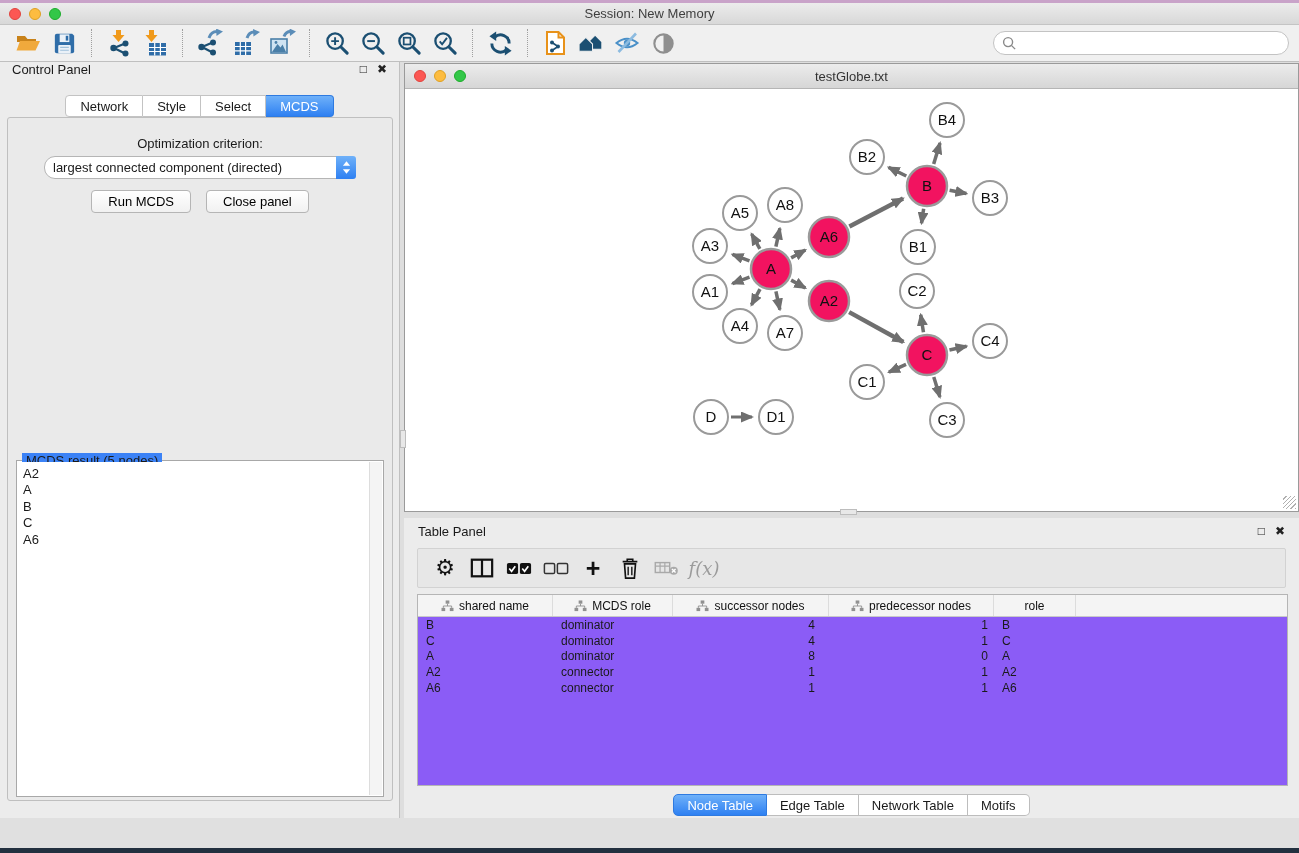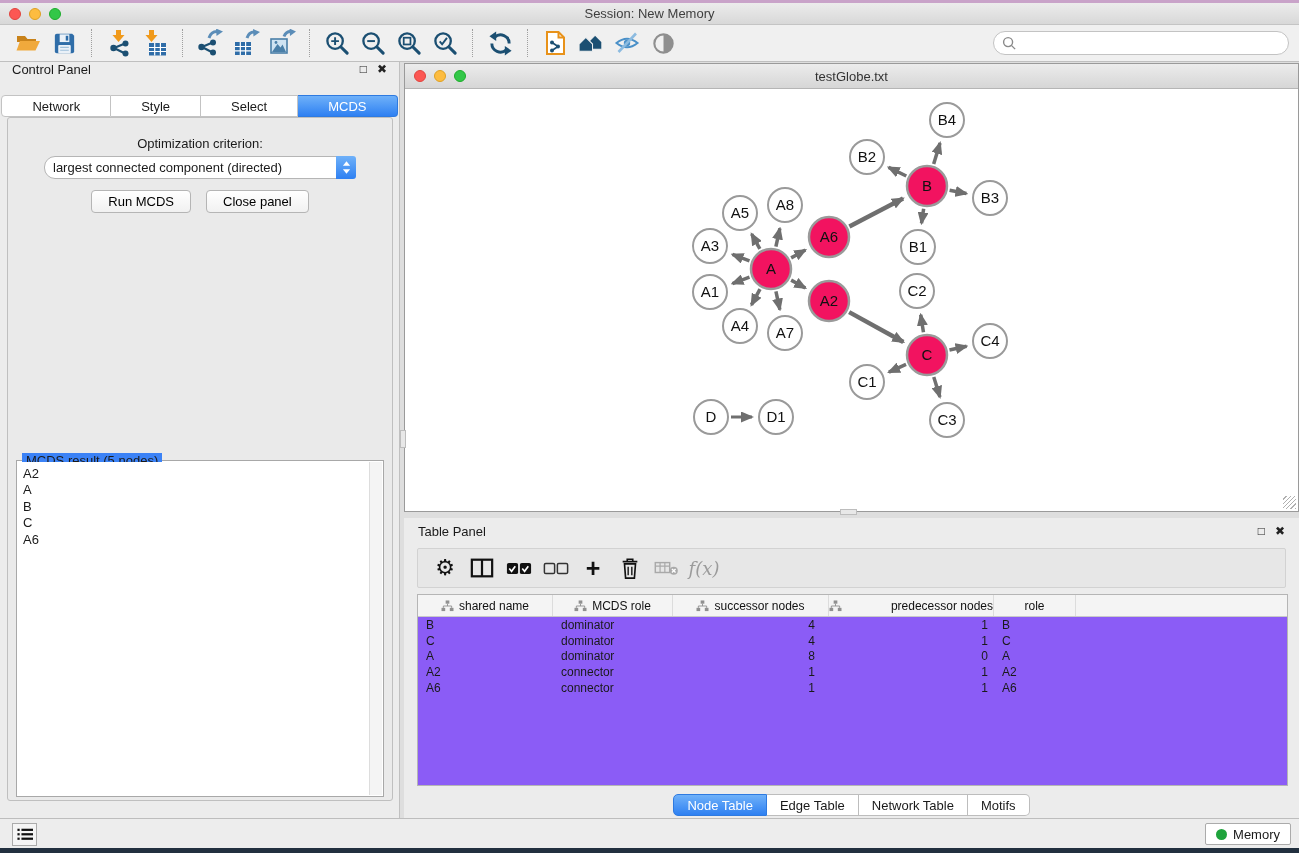--- a/index.html
+++ b/index.html
@@ -31,21 +31,21 @@
   
   .main { position:absolute; left:0; top:62px; width:1299px; height:756px; }
 
   
   .control-panel { position:absolute; left:0; top:0; width:400px; height:756px; background:#ececec; border-right:1px solid #c0c0c0; }
   .panel-titlerow { height:28px; display:flex; align-items:flex-start; padding:0 12px; }
   .panel-title { font-size:13px; color:#1a1a1a; }
   .panel-ctl { margin-left:auto; display:flex; gap:10px; font-size:12px; color:#222; }
   .panel-ctl span { cursor:pointer; }
   .cp-tabs { position:absolute; left:0; top:33px; width:100%; display:flex; justify-content:center; }
-  .cp-tab { height:22px; padding:0 30px; background:#fff; border:1px solid #c3c3c3; border-left:none; display:flex; align-items:center; font-size:13px; cursor:pointer; }
+  .cp-tab { height:22px; padding:0 14px; background:#fff; border:1px solid #c3c3c3; border-left:none; display:flex; align-items:center; font-size:13px; cursor:pointer; }
   .cp-tab:first-child { border-left:1px solid #c3c3c3; border-radius:4px 0 0 4px; }
   .cp-tab:last-child { border-radius:0 4px 4px 0; }
   .cp-tab.sel { background:linear-gradient(#6fb1f9,#2e80f2); border-color:#2e7ae0; color:#fff; }
   .cp-box { position:absolute; left:7px; top:55px; width:386px; height:684px; border:1px solid #bfbfbf; border-radius:3px; background:#eaeaea; }
   .opt-label { text-align:center; margin-top:18px; font-size:13px; }
   .dropdown { position:absolute; left:36px; top:38px; width:312px; height:23px; background:#fff; border:1px solid #b5b5b5; border-radius:11px; display:flex; align-items:center; cursor:pointer; }
   .dropdown .dd-text { padding-left:8px; font-size:13px; flex:1; white-space:nowrap; overflow:hidden; }
   .dd-stepper { width:20px; height:23px; margin-right:-1px; background:linear-gradient(#6fb1f9,#2e80f2); border-radius:0 3px 3px 0; display:flex; align-items:center; justify-content:center; }
   .btn { background:linear-gradient(#ffffff,#f1f1f1); border:1px solid #b5b5b5; border-radius:4px; height:23px; padding:0 16px; font-size:13px; cursor:pointer; font-family:"Liberation Sans",sans-serif; }
   .btn-row { position:absolute; left:0; top:72px; width:100%; display:flex; justify-content:center; gap:15px; }
@@ -75,21 +75,21 @@
   .tbi.disabled { color:#a9a9a9; cursor:default; }
   .gear-glyph { font-size:22px; line-height:22px; }
   .plus-glyph { font-size:25px; font-weight:900; line-height:22px; }
   .fx-glyph { font-family:"DejaVu Serif", serif; font-style:italic; font-size:18px; color:#9b9b9b; }
   .tp-table { position:absolute; left:13px; top:76px; width:871px; height:192px; background:#8b5cf6; border:1px solid #b5b5b5; overflow:hidden; }
   .thead { display:flex; height:22px; background:#f4f4f4; border-bottom:1px solid #c9c9c9; }
   .th { display:flex; align-items:center; justify-content:center; gap:5px; font-size:12px; color:#111; border-right:1px solid #dcdcdc; position:relative; cursor:pointer; }
   .trow { display:flex; height:15.8px; align-items:center; }
   .td { font-size:12px; padding:0 8px; white-space:nowrap; overflow:hidden; }
   .td.num { text-align:right; }
-  .c0 { width:135px; } .c1 { width:120px; } .c2 { width:156px; } .c3 { width:165px;justify-content:space-between; } .c4 { width:82px; }
+  .c0 { width:135px; } .c1 { width:120px; } .c2 { width:156px; } .c3 { width:165px; } .c4 { width:82px; }
   .td.c2 { padding-right:14px; } .td.c3 { padding-right:6px; }
   .tp-tabs { position:absolute; left:0; top:276px; width:100%; display:flex; justify-content:center; }
   .tp-tab { height:22px; padding:0 13px; display:flex; align-items:center; background:#fff; border:1px solid #bdbdbd; border-left:none; font-size:13px; cursor:pointer; }
   .tp-tab:first-child { border-left:1px solid #bdbdbd; border-radius:5px 0 0 5px; }
   .tp-tab:last-child { border-radius:0 5px 5px 0; }
   .tp-tab.sel { background:linear-gradient(#6fb1f9,#2e80f2); border-color:#2e7ae0; color:#fff; }
 
   
   .statusbar { position:absolute; left:0; top:818px; width:1299px; height:30px; background:#ededed; border-top:1px solid #bdbdbd; }
   .list-btn { position:absolute; left:12px; top:4px; width:25px; height:23px; background:#f5f5f5; border:1px solid #ababab; display:flex; align-items:center; justify-content:center; cursor:pointer; }
@@ -520,31 +520,15 @@
         <div class="tp-tabs">
           <div class="tp-tab sel">Node Table</div>
           <div class="tp-tab">Edge Table</div>
           <div class="tp-tab">Network Table</div>
           <div class="tp-tab">Motifs</div>
         </div>
       </div>
     </div>
   </div>
 
-  <div class="statusbar">
-    <div class="list-btn">
-      <svg width="16" height="13" viewBox="0 0 18 14">
-        <rect x="0.5" y="0.5" width="2.5" height="2.5" fill="#111"></rect>
-          <rect x="5" y="0.5" width="13" height="2.5" fill="#111"></rect>
-        <rect x="0.5" y="5.5" width="2.5" height="2.5" fill="#111"></rect>
-          <rect x="5" y="5.5" width="13" height="2.5" fill="#111"></rect>
-        <rect x="0.5" y="10.5" width="2.5" height="2.5" fill="#111"></rect>
-          <rect x="5" y="10.5" width="13" height="2.5" fill="#111"></rect>
-      </svg>
-    </div>
-    <div class="memory-btn">
-      <span class="mem-dot"></span>
-      <span>Memory</span>
-    </div>
-  </div>
 
   <div class="desk-bottom"></div>
 </div>
 
 </body></html>

